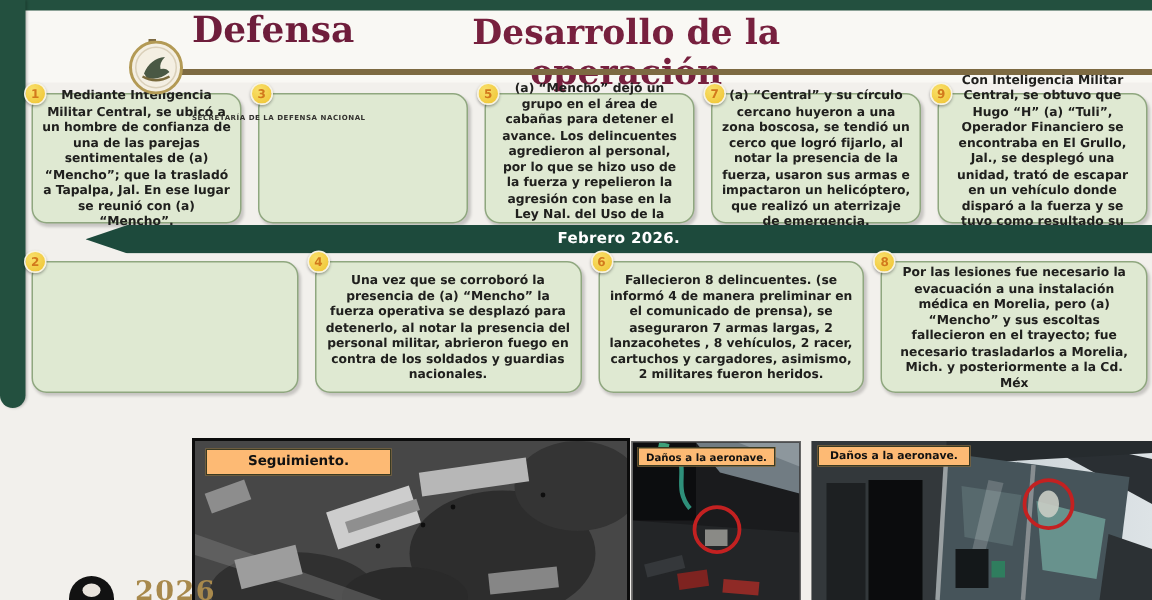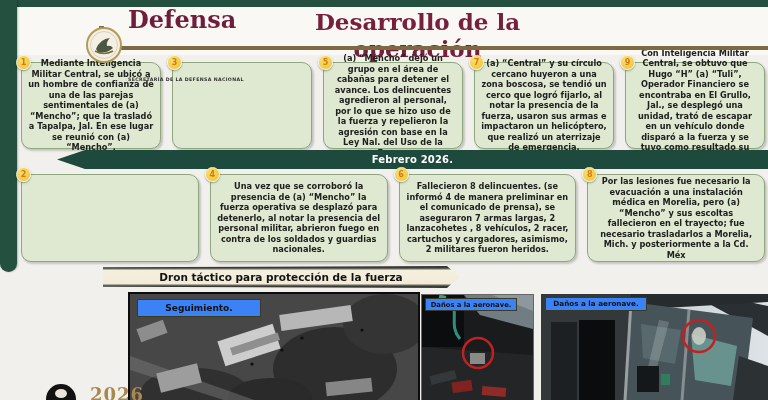--- a/index.html
+++ b/index.html
@@ -42,21 +42,21 @@
     display:flex;align-items:center;justify-content:center;color:#ffffff;font-size:10px;font-weight:bold;letter-spacing:.2px;}
 
   .dron{position:absolute;left:103px;top:266px;width:356px;height:22px;
     background:linear-gradient(180deg,#3a3a35 0%,#3a3a35 9%,#f5efdf 20%,#f1ebd7 80%,#3a3a35 91%,#3a3a35 100%);
     clip-path:polygon(0 6%,344px 0,356px 50%,344px 100%,0 94%);
     display:flex;align-items:center;justify-content:center;font-weight:bold;font-size:10.5px;color:#141414;
     filter:drop-shadow(1px 2px 1px rgba(0,0,0,.3));}
 
   .photo{position:absolute;overflow:hidden;background:#222;}
   .photo svg{display:block;width:100%;height:100%;}
-  .photo-label{position:absolute;background:#3b82f6;color:#111;font-weight:bold;text-align:center;
+  .photo-label{position:absolute;background:#fdba74;color:#111;font-weight:bold;text-align:center;
     border:1px solid #3a3a22;line-height:1.2;}
   #photo-drone{left:128px;top:292px;width:288px;height:108px;border:2px solid #0c0c0c;}
   #photo-drone .photo-label{top:5px;left:7px;width:122px;font-size:9px;padding:2.5px 0;}
   #photo-cockpit{left:421px;top:294px;width:111px;height:106px;border:1px solid #666;}
   #photo-cockpit .photo-label{top:3px;left:3px;width:90px;font-size:6.8px;padding:1.5px 0;}
   #photo-heli{left:541px;top:294px;width:227px;height:106px;}
   #photo-heli .photo-label{top:3px;left:4px;width:100px;font-size:7.2px;padding:1.5px 0;}
 
   .footer-emblem{position:absolute;left:46px;top:384px;width:30px;height:30px;border-radius:50%;background:#121212;}
   .footer-emblem::after{content:"";position:absolute;left:9px;top:5px;width:12px;height:9px;border-radius:50%;background:#e9e4dc;}
@@ -127,23 +127,20 @@
     <div class="tbox">
       <span class="num">6</span>
       <p class="tbox-text">Fallecieron 8 delincuentes. (se informó 4 de manera preliminar en el comunicado de prensa), se aseguraron 7 armas largas, 2 lanzacohetes , 8 vehículos, 2 racer, cartuchos y cargadores, asimismo, 2 militares fueron heridos.</p>
     </div>
     <div class="tbox">
       <span class="num">8</span>
       <p class="tbox-text">Por las lesiones fue necesario la evacuación a una instalación médica en Morelia, pero (a) “Mencho” y sus escoltas fallecieron en el trayecto; fue necesario trasladarlos a Morelia, Mich. y posteriormente a la Cd. Méx</p>
     </div>
   </div>
 
-  <div class="dron">
-    <span>Dron táctico para protección de la fuerza</span>
-  </div>
 
   <div class="photo" id="photo-drone">
     <svg viewBox="0 0 288 108" preserveAspectRatio="none">
       <rect width="288" height="108" fill="#474747"></rect>
       <ellipse cx="205" cy="75" rx="62" ry="42" fill="#2d2d2d"></ellipse>
       <ellipse cx="255" cy="30" rx="42" ry="30" fill="#343434"></ellipse>
       <ellipse cx="65" cy="100" rx="55" ry="26" fill="#303030"></ellipse>
       <ellipse cx="140" cy="104" rx="42" ry="20" fill="#2a2a2a"></ellipse>
       <path d="M0,62 L130,108 L100,108 L0,76 Z" fill="#7c7c7c" opacity="0.45"></path>
       <rect x="150" y="16" width="72" height="16" fill="#b7b7b7" transform="rotate(-8 186 24)"></rect>

